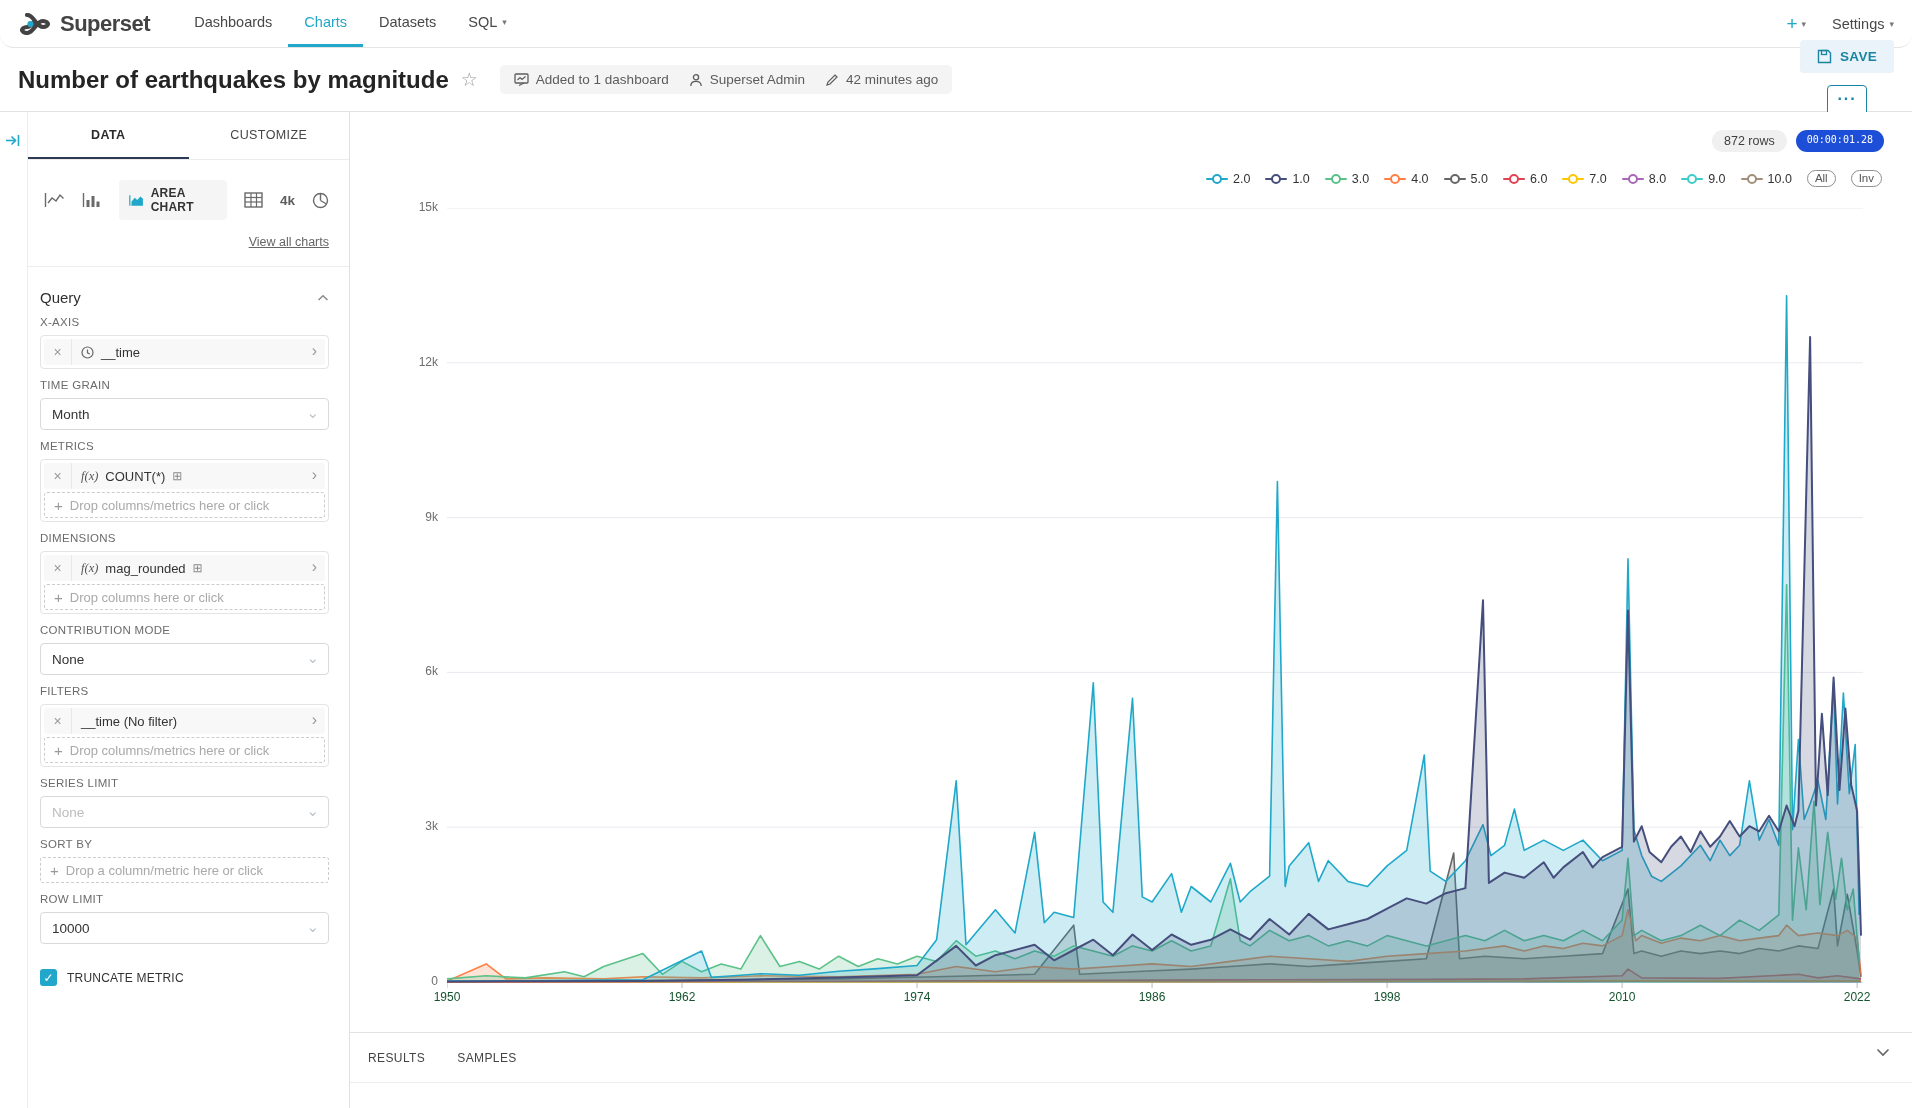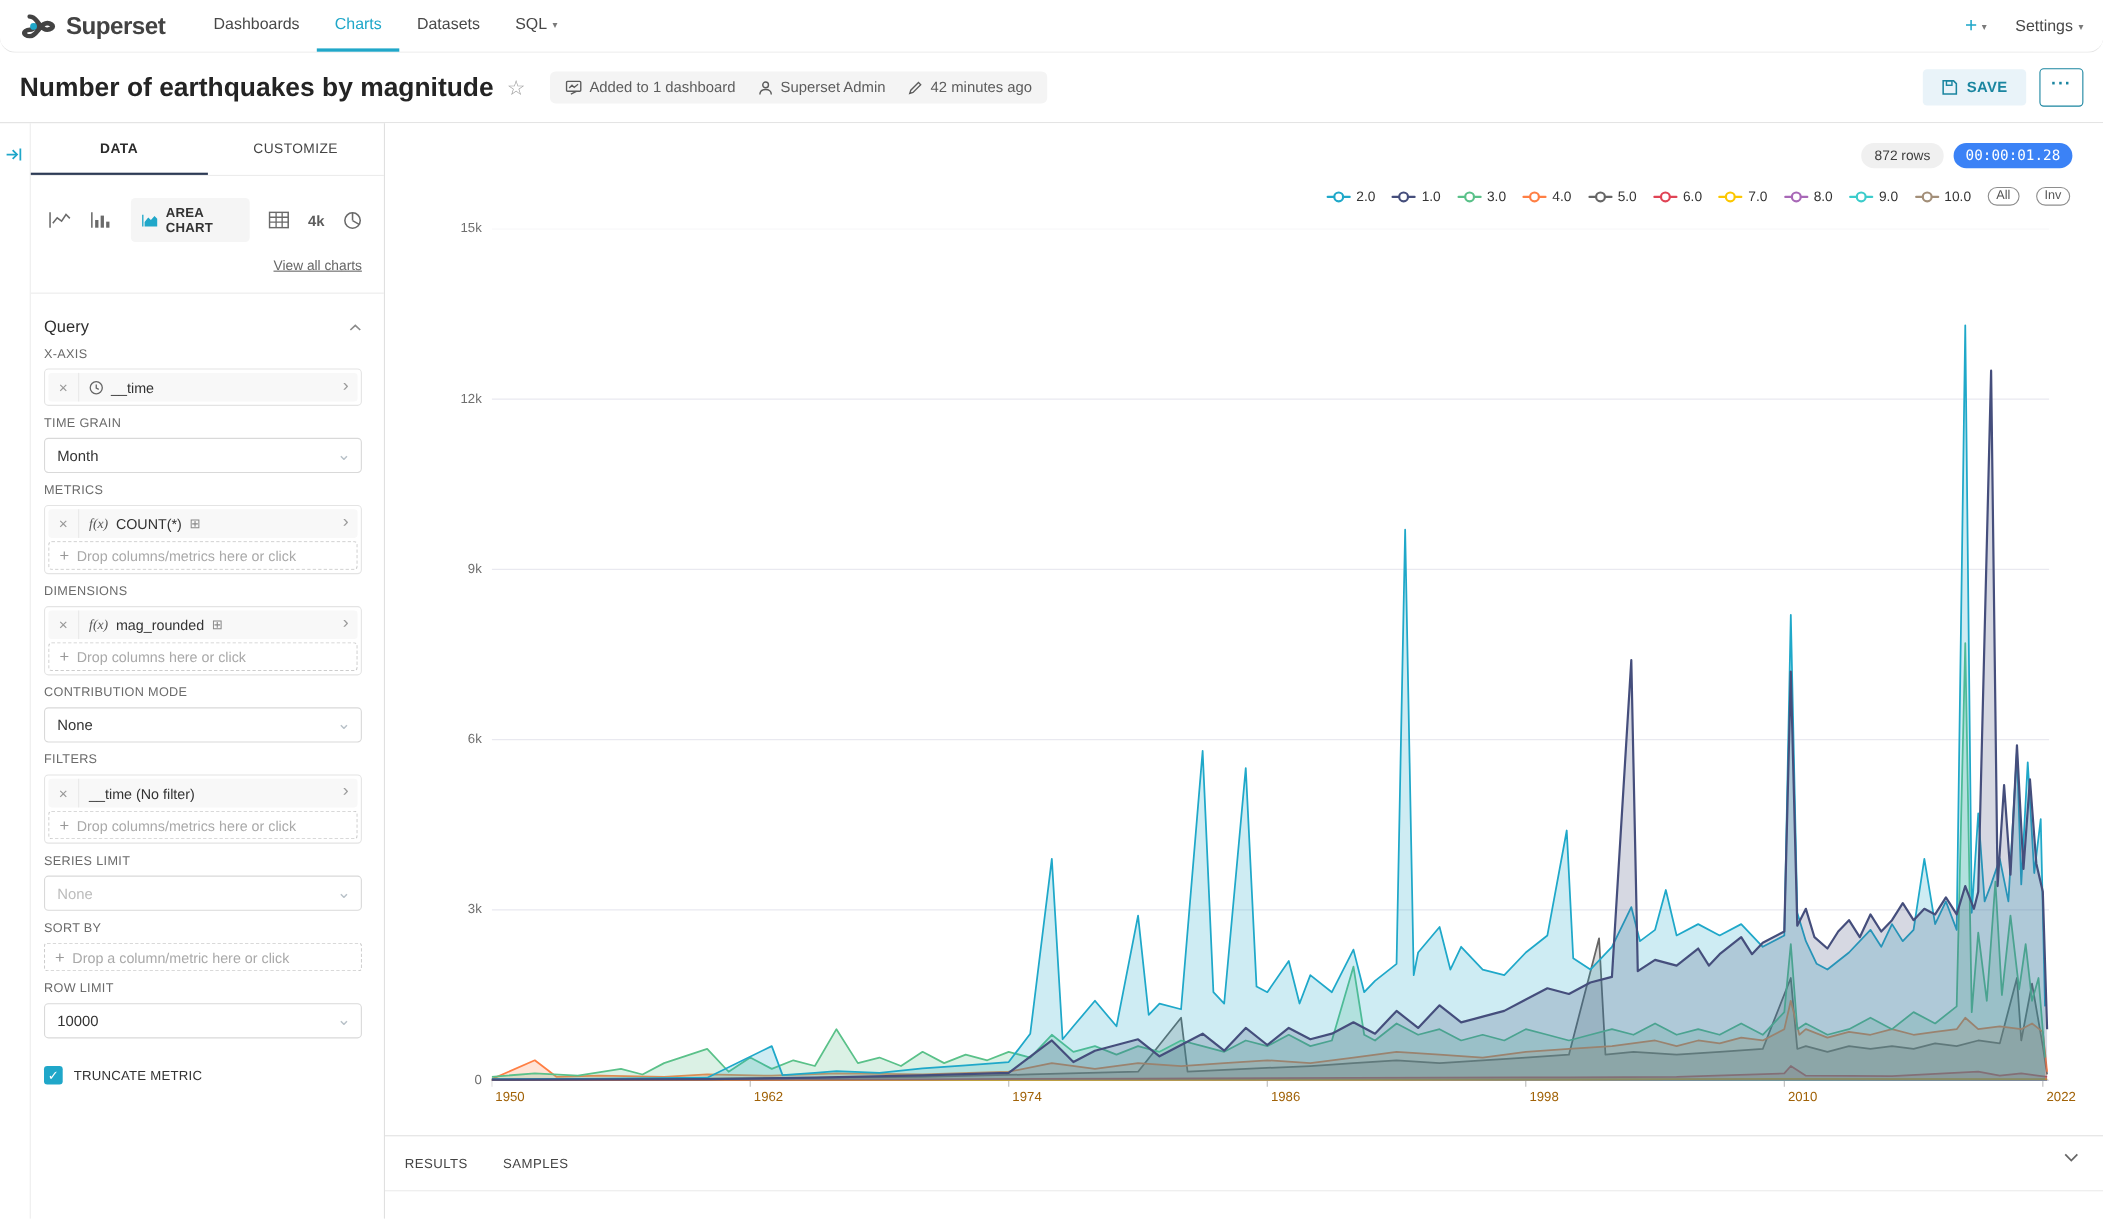--- a/index.html
+++ b/index.html
@@ -20,21 +20,21 @@
   .settings { font-size:14.5px; color:#484848; display:flex; align-items:center; gap:5px; cursor:pointer; }
 
   
   .chart-header { height:64px; display:flex; align-items:center; padding:0 18px;
     border-bottom:1px solid #e2e2e2; }
   .page-title { font-size:24px; font-weight:bold; color:#242424; }
   .star { font-size:19px; color:#9a9a9a; margin-left:12px; cursor:pointer; }
   .meta-pill { margin-left:22px; background:#f4f4f4; border-radius:5px; padding:7px 14px;
     display:flex; align-items:center; gap:20px; font-size:13.5px; color:#5c5c5c; }
   .meta-item { display:flex; align-items:center; gap:7px; }
-  .hdr-actions { margin-left:auto; display:flex; align-items:center; gap:12px; }
+  .hdr-actions { margin-left:auto; display:flex; align-items:center; gap:12px;flex-direction:column; }
   .save-btn { background:#e9f3f9; color:#1A85A0; font-weight:bold; font-size:13.5px;
     border:none; border-radius:4px; padding:9px 17px; display:flex; align-items:center; gap:8px;
     letter-spacing:0.3px; cursor:pointer; }
   .more-btn { width:40px; height:35px; border:1px solid #1A85A0; border-radius:4px; background:#fff;
     color:#1A85A0; font-size:16px; font-weight:bold; letter-spacing:1px; cursor:pointer;
     display:flex; align-items:center; justify-content:center; padding-bottom:6px; }
 
   
   .main { display:flex; height:996px; }
   .rail { width:28px; border-right:1px solid #ededed; padding-top:20px; display:flex; justify-content:center; }
@@ -79,33 +79,33 @@
 
   .check-row { margin-top:25px; display:flex; align-items:center; gap:10px; }
   .checkbox { width:17px; height:17px; background:#20A7C9; border-radius:3px; color:#fff; font-size:12px;
     display:flex; align-items:center; justify-content:center; cursor:pointer; }
   .check-label { font-size:12px; color:#333; letter-spacing:0.2px; }
 
   
   .chart-region { flex:1; position:relative; background:#fff; }
   .badges { position:absolute; top:18px; right:28px; display:flex; gap:9px; }
   .rows-badge { background:#f0f0f0; color:#3f3f3f; font-size:12.5px; border-radius:12px; padding:4px 12px; }
-  .timer-badge { background:#3b82f6; color:#fff; font-size:13px; border-radius:12px; padding:4px 11px;
+  .timer-badge { background:#1d4ed8; color:#fff; font-size:10px; border-radius:12px; padding:4px 11px;
     font-family:"DejaVu Sans Mono", monospace; cursor:pointer; }
   .legend { position:absolute; top:58px; right:30px; display:flex; align-items:center; gap:15px; }
   .legend-item { display:flex; align-items:center; gap:5px; cursor:pointer; }
   .legend-glyph { position:relative; width:22px; height:10px; }
   .legend-glyph .lg-line { position:absolute; top:4px; left:0; width:22px; height:2.5px; border-radius:2px; }
   .legend-glyph .lg-ring { position:absolute; top:0; left:6px; width:10px; height:10px; border-radius:50%;
     background:#fff; border:2.5px solid #000; box-sizing:border-box; }
   .legend-label { font-size:12.5px; color:#333; }
   .legend-pill { border:1px solid #8e8e8e; border-radius:10px; font-size:11.5px; color:#555;
     padding:1px 7px 2px; cursor:pointer; }
   .axis-label-y { position:absolute; width:44px; text-align:right; font-size:12px; color:#6e6e6e; }
-  .axis-label-x { position:absolute; width:60px; text-align:right; font-size:12px; color:#a16207; }
+  .axis-label-x { position:absolute; width:60px; text-align:center; font-size:12px; color:#14532d; }
   #plot { position:absolute; left:97px; top:96px; }
 
   
   .results-panel { position:absolute; left:0; right:0; bottom:0; height:76px; border-top:1px solid #e2e2e2;
     background:#fff; }
   .results-tabs { display:flex; gap:32px; padding:0 18px; height:50px; align-items:center;
     border-bottom:1px solid #ececec; position:relative; }
   .results-tab { font-size:12px; letter-spacing:0.4px; color:#444; cursor:pointer; }
   .results-tab.secondary { color:#444; }
   .results-chev { position:absolute; right:22px; top:15px; color:#666; cursor:pointer; display:flex; }

